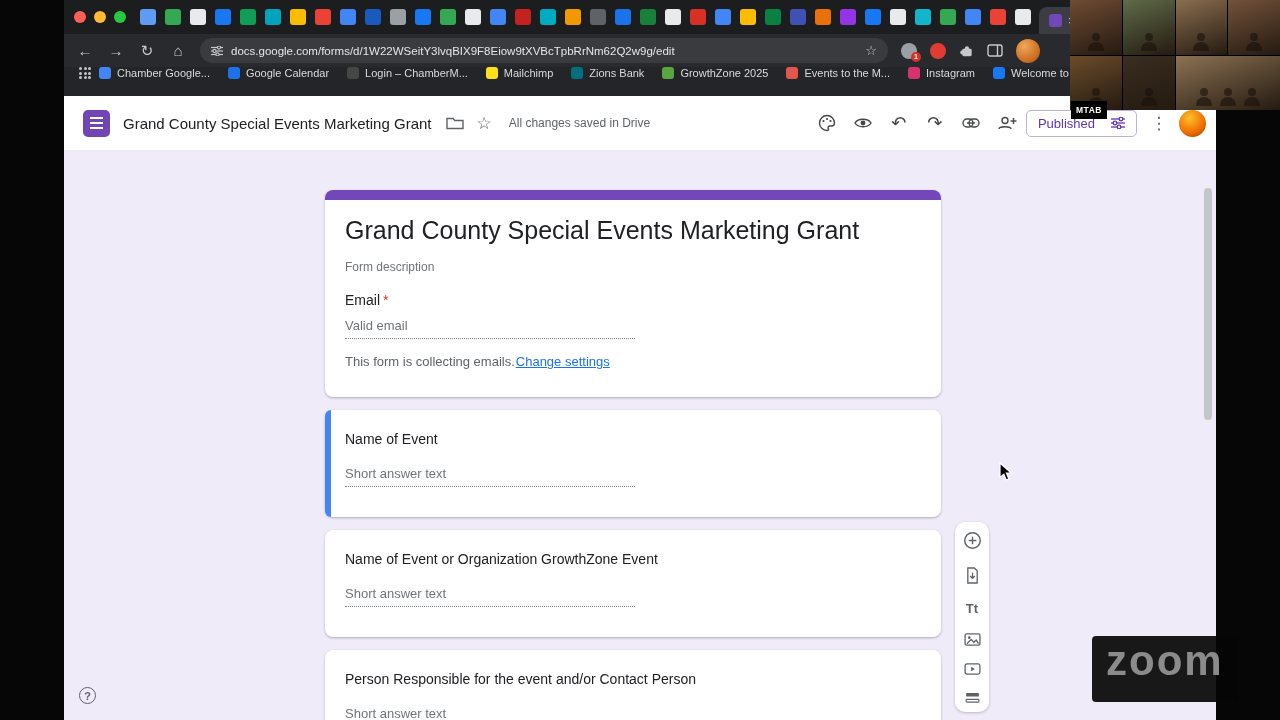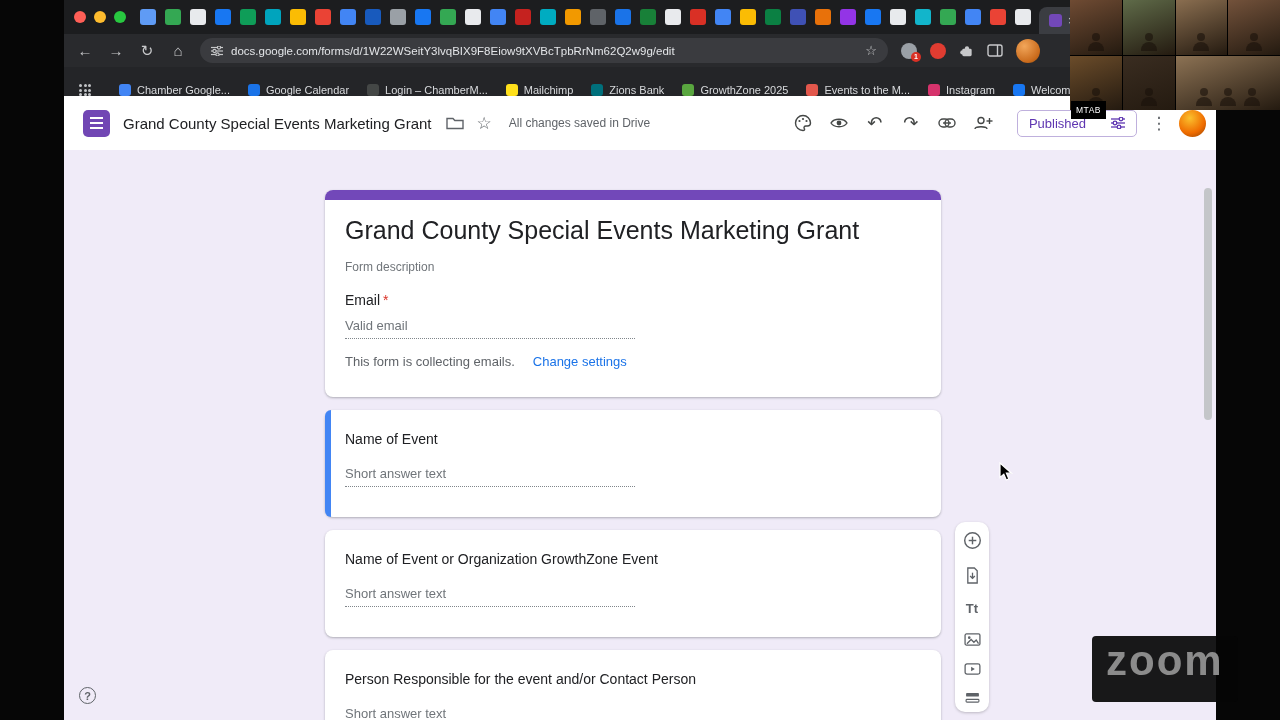--- a/index.html
+++ b/index.html
@@ -20,81 +20,81 @@
   .toolbar{position:absolute;top:34px;left:0;right:0;height:33px;background:#292a2d;display:flex;align-items:center;padding:0 12px;box-sizing:border-box;gap:13px;}
   .navbtn{color:#c7c8ca;font-size:15px;width:18px;text-align:center;flex:0 0 auto;}
   .omnibox{width:688px;height:25px;background:#3a3b3f;border-radius:13px;display:flex;align-items:center;padding:0 11px;box-sizing:border-box;gap:8px;flex:0 0 auto;}
   .url{flex:1;font-size:11.5px;white-space:nowrap;overflow:hidden;color:#e3e5e8;}
   .omni-star{color:#c7c8ca;font-size:13px;}
   .ext{position:relative;width:16px;height:16px;border-radius:50%;background:#9aa0a6;flex:0 0 auto;}
   .ext .badge{position:absolute;right:-4px;bottom:-3px;background:#d93025;color:#fff;font-size:7px;line-height:10px;width:10px;height:10px;border-radius:5px;text-align:center;font-weight:bold;}
   .abp{width:16px;height:16px;border-radius:50%;background:#e03c31;flex:0 0 auto;}
   .avatar-sm{width:24px;height:24px;border-radius:50%;background:radial-gradient(circle at 35% 30%,#f2a65a,#c96a1b 70%,#8a4a12);flex:0 0 auto;}
 
-  .bookbar{position:absolute;top:67px;left:0;right:0;height:29px;background:#242528;display:flex;align-items:flex-end;padding:0 15px;box-sizing:border-box;gap:28px;overflow:hidden;}
+  .bookbar{position:absolute;top:67px;left:0;right:0;height:29px;background:#242528;display:flex;align-items:flex-start;padding:0 15px;box-sizing:border-box;gap:8px;overflow:hidden;}
   .appsgrid{display:grid;grid-template-columns:repeat(3,3px);grid-template-rows:repeat(3,3px);gap:1.5px;flex:0 0 auto;}
   .appsgrid i{width:3px;height:3px;background:#c2c4c7;border-radius:50%;}
   .bm{display:flex;align-items:center;gap:6px;flex:0 0 auto;}
   .bmfav{width:12px;height:12px;border-radius:3px;display:inline-block;}
   .bmlabel{font-size:11px;color:#d8dadd;}
 
   
   .formsapp{position:absolute;top:96px;left:0;right:0;bottom:0;background:#f0ebf8;}
   .appheader{position:absolute;top:0;left:0;right:0;height:54px;background:#fff;display:flex;align-items:center;padding:0 10px 0 19px;box-sizing:border-box;}
   .formslogo{width:27px;height:27px;border-radius:5px;background:#7146b4;display:flex;align-items:center;justify-content:center;flex:0 0 auto;}
   .formslogo i{display:block;width:13px;height:12px;background:repeating-linear-gradient(to bottom,#fff 0 2px,transparent 2px 5px);}
   .doc-title{font-size:15px;color:#202124;margin-left:13px;white-space:nowrap;}
   .hdr-ic{color:#5f6368;margin-left:15px;display:flex;align-items:center;flex:0 0 auto;}
   .hdr-star{font-size:17px;margin-left:12px;color:#5f6368;flex:0 0 auto;}
   .savestatus{font-size:12px;color:#5f6368;margin-left:17px;white-space:nowrap;}
   .hdr-spacer{flex:1;}
   .iconbtn{width:36px;height:34px;display:flex;align-items:center;justify-content:center;color:#444746;flex:0 0 auto;}
   .glyph{font-size:18px;color:#444746;}
-  .published{display:flex;align-items:center;gap:25px;border:1px solid #bfb0dd;border-radius:5px;padding:5px 11px;color:#5e35b1;font-size:13px;margin-left:16px;flex:0 0 auto;}
+  .published{display:flex;align-items:center;gap:16px;border:1px solid #bfb0dd;border-radius:5px;padding:5px 11px;color:#5e35b1;font-size:13px;margin-left:1px;flex:0 0 auto;}
   .morev{font-size:17px;color:#5f6368;margin-left:13px;width:18px;text-align:center;flex:0 0 auto;}
   .avatar-lg{width:27px;height:27px;border-radius:50%;margin-left:11px;background:radial-gradient(circle at 40% 30%,#fbc02d,#ef6c00 60%,#8d4004);flex:0 0 auto;}
 
   .apptabs{position:absolute;top:54px;left:0;right:0;height:35px;background:#fff;border-bottom:1px solid #dadce0;display:flex;justify-content:center;gap:6px;box-sizing:border-box;}
   .apptab{position:relative;height:100%;display:flex;align-items:center;padding:0 13px;font-size:13px;color:#5f6368;}
   .apptab.active{color:#673ab7;font-weight:bold;}
   .apptab.active::after{content:"";position:absolute;left:10px;right:10px;bottom:0;height:3px;border-radius:3px 3px 0 0;background:#673ab7;}
 
   .formbody{position:absolute;top:89px;left:0;right:0;bottom:0;overflow:hidden;}
   .card{position:absolute;left:261px;width:616px;background:#fff;border-radius:8px;box-shadow:0 1px 2px rgba(60,64,67,.25),0 1px 3px rgba(60,64,67,.12);box-sizing:border-box;}
   .card1{top:5px;height:207px;}
   .topbar{height:10px;background:#7248b9;border-radius:8px 8px 0 0;}
   .inner{padding:16px 24px 0 20px;}
   .ftitle{font-size:25px;color:#202124;}
   .fdesc{font-size:12px;color:#70757a;margin-top:15px;}
   .emailrow{margin-top:18px;font-size:14px;color:#202124;}
   .req{color:#d93025;margin-left:3px;}
   .pholder{margin-top:10px;font-size:13px;color:#70757a;width:290px;border-bottom:1px dotted #80868b;padding-bottom:5px;}
   .collectrow{margin-top:15px;font-size:13px;color:#5f6368;}
-  .cslink{color:#1a73e8;margin-left:18px;}
+  .cslink{color:#1a73e8;margin-left:1px;text-decoration:underline;}
   .qinner{padding:21px 24px 0 20px;}
   .card2{top:225px;height:107px;}
   .selbar{position:absolute;left:0;top:0;bottom:0;width:6px;background:#4285f4;border-radius:8px 0 0 8px;}
   .qlabel{font-size:14px;color:#202124;}
   .qph{margin-top:19px;font-size:13px;color:#70757a;width:290px;border-bottom:1px dotted #80868b;padding-bottom:5px;}
   .card3{top:345px;height:107px;}
   .card4{top:465px;height:130px;}
 
   .fab{position:absolute;left:891px;top:337px;width:34px;height:190px;background:#fff;border-radius:10px;box-shadow:0 1px 3px rgba(0,0,0,.22);display:flex;flex-direction:column;align-items:center;justify-content:space-between;padding:9px 0;box-sizing:border-box;color:#5f6368;}
   .fab .t{font-size:13px;font-weight:bold;color:#5f6368;}
 
   .vscroll{position:absolute;left:1140px;top:3px;width:8px;height:232px;background:#c4c6c9;border-radius:4px;}
   .help{position:absolute;left:15px;top:502px;width:17px;height:17px;border:1.6px solid #5f6368;border-radius:50%;color:#5f6368;font-size:11px;font-weight:bold;display:flex;align-items:center;justify-content:center;box-sizing:border-box;}
 
   
   .vstrip{position:absolute;left:1070px;top:0;width:210px;height:110px;display:grid;grid-template-columns:repeat(4,1fr);grid-auto-rows:54.5px;gap:1px;background:#000;}
   .vt{position:relative;display:flex;align-items:flex-end;justify-content:center;gap:8px;padding-bottom:4px;box-sizing:border-box;overflow:hidden;}
   .vt.wide{grid-column:span 2;}
   .sil{width:16px;height:9px;border-radius:8px 8px 0 0;background:rgba(25,16,10,.6);position:relative;flex:0 0 auto;}
   .sil::before{content:"";position:absolute;top:-9px;left:4px;width:8px;height:8px;border-radius:50%;background:rgba(25,16,10,.6);}
-  .mtab{position:absolute;left:1071px;top:101px;background:#000;color:#fff;font-size:8.5px;font-weight:normal;letter-spacing:.5px;padding:4px 5px;}
+  .mtab{position:absolute;left:1071px;top:101px;background:#000;color:#fff;font-size:8.5px;font-weight:bold;letter-spacing:.5px;padding:4px 5px;}
   .wmark{position:absolute;left:1092px;top:636px;background:rgba(5,5,5,.92);color:#8b8b8b;font-size:42px;font-weight:bold;letter-spacing:2px;padding:0 14px 16px;border-radius:4px;line-height:1.2;}
   .cursor{position:absolute;left:999px;top:462px;}
 
   svg{display:block;}
 </style>
 </head>
 <body>
 
 <div id="root">
 

